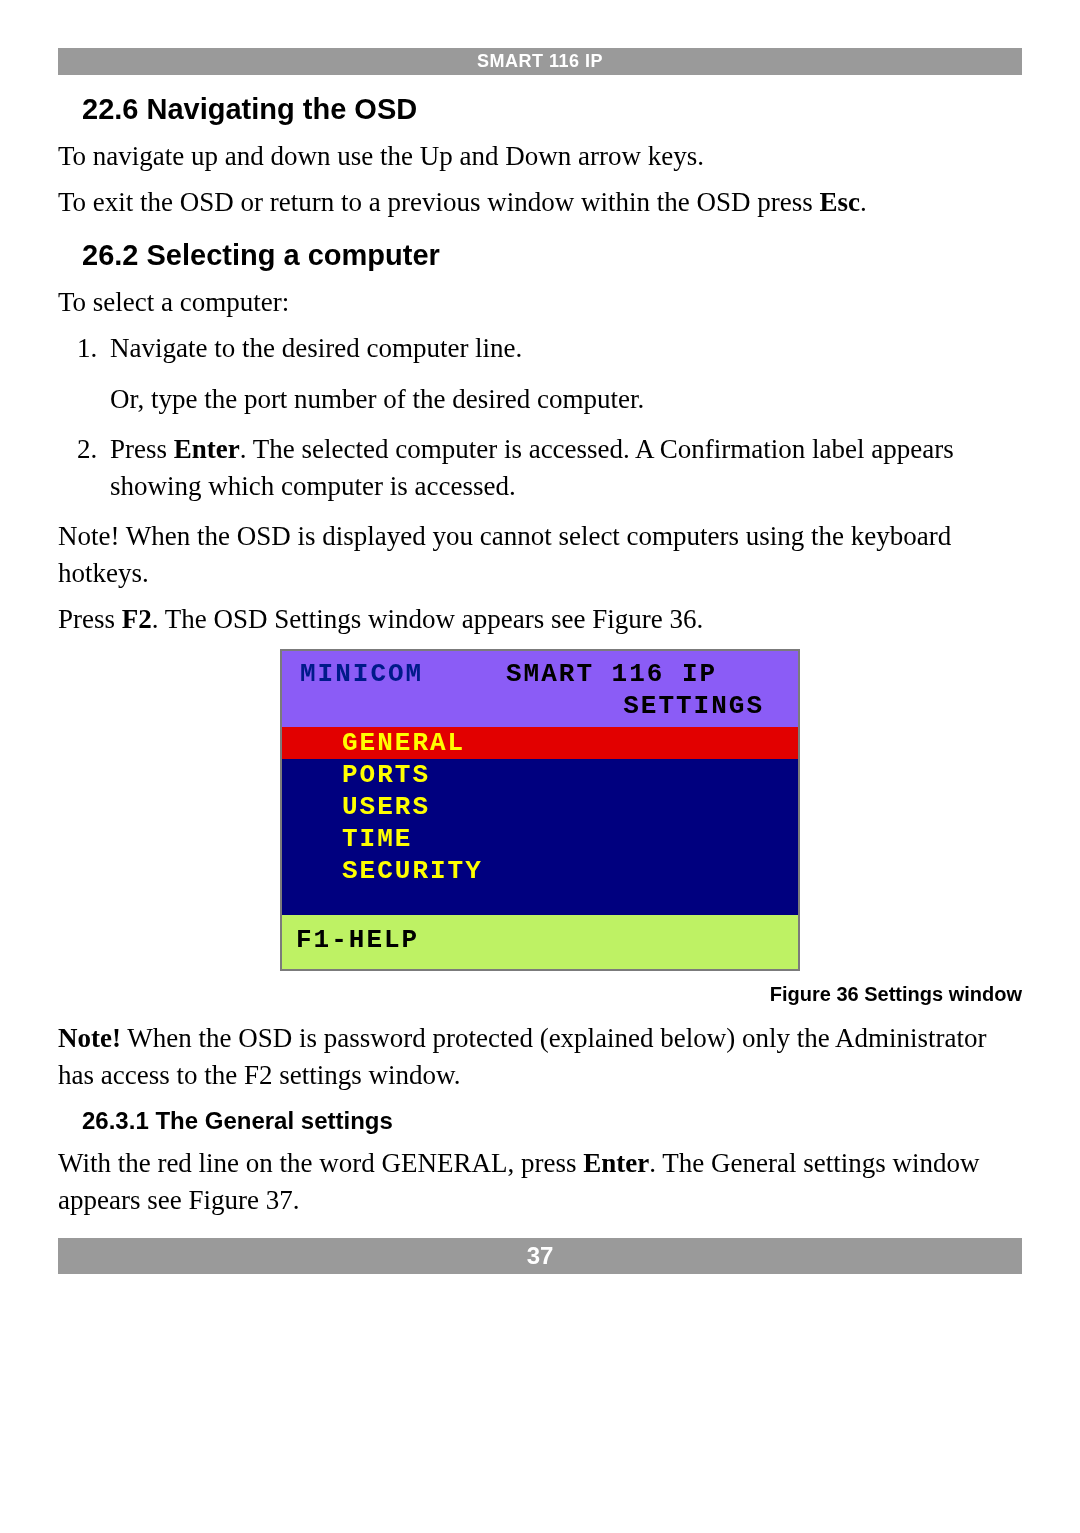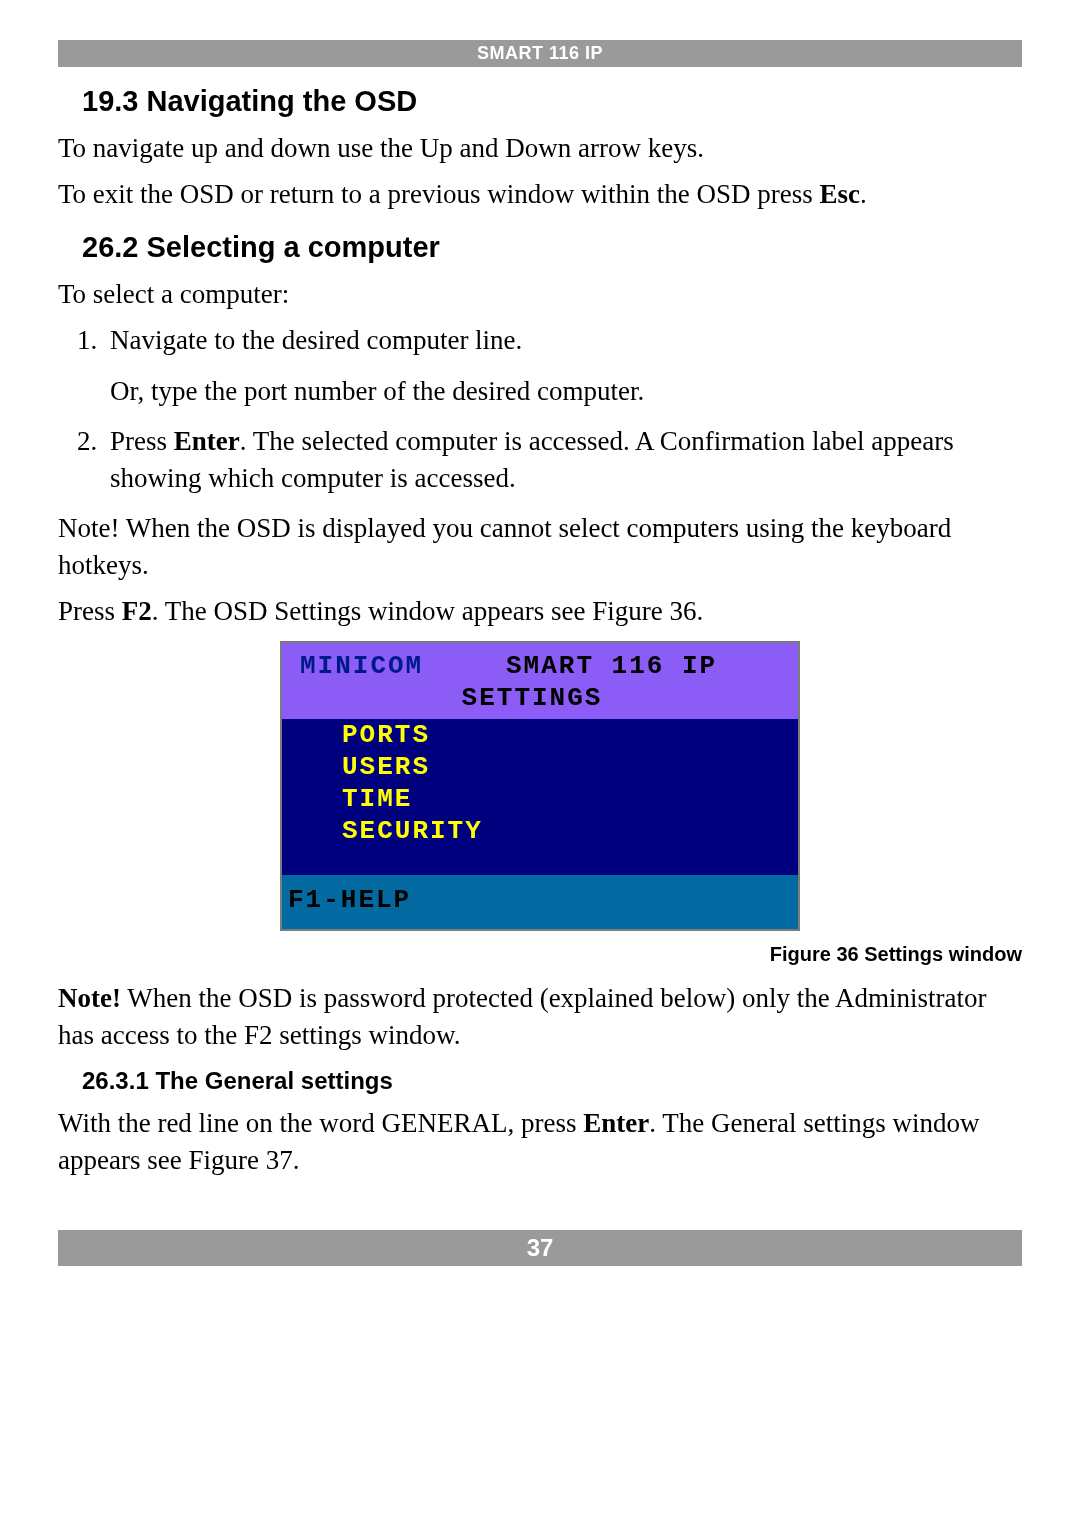--- a/index.html
+++ b/index.html
@@ -1,44 +1,44 @@
 <!DOCTYPE html>
 <html><head>
 <meta charset="utf-8">
 <style>
 body{margin:0;background:#fff;font-family:"Times New Roman",Times,serif;color:#000}
-.page{width:1080px;height:1322px;margin:0 auto;position:relative;box-sizing:border-box;padding:40px 58px 0 58px}
+.page{width:1080px;height:1322px;margin:8px auto;position:relative;box-sizing:border-box;padding:40px 58px 0 58px}
 .hdrbar{background:#9a9a9a;color:#fff;font-family:Arial,Helvetica,sans-serif;font-weight:bold;font-size:18px;text-align:center;padding:3px 0;letter-spacing:.5px}
 .h2{font-family:Arial,Helvetica,sans-serif;font-weight:bold;font-size:29px;margin:18px 0 12px 24px}
 .h3{font-family:Arial,Helvetica,sans-serif;font-weight:bold;font-size:24px;margin:14px 0 10px 24px}
 .body{font-size:27px;line-height:1.35;margin:10px 0}
 ol.num{font-size:27px;line-height:1.35;padding-left:46px;margin:10px 0}
 ol.num>li{margin:8px 0 14px 0;padding-left:6px}
 .bold{font-weight:bold}
 .figcap{font-family:Arial,Helvetica,sans-serif;font-weight:bold;font-size:20px;text-align:right;margin:12px 0 14px 0}
 .ftrbar{position:absolute;left:58px;right:58px;bottom:56px;background:#9a9a9a;color:#fff;font-family:Arial,Helvetica,sans-serif;font-weight:bold;font-size:24px;text-align:center;padding:4px 0}
 
 .osd{width:516px;margin:12px auto 6px auto;border:2px solid #7b7b7b;font-family:"Courier New",monospace;font-weight:bold;font-size:26px;letter-spacing:2px}
 .osd-head{background:#8b5cf6;color:#000;padding:8px 18px 6px 18px}
 .osd-head-row{display:flex}
 .osd-left{color:#001a8a}
 .osd-right{flex:1;text-align:center;padding-left:20px}
-.osd-sub{text-align:center;padding-right:16px;margin-top:2px}
+.osd-sub{text-align:right;padding-right:16px;margin-top:2px}
 .osd-menu{background:#00007f;padding:0 0 28px 0}
 .osd-item{padding:1px 0 1px 60px;color:#ffff00}
 .osd-item.sel{background:#e20000;color:#ffff00}
-.osd-foot{background:#0369a1;color:#000;padding:10px 14px 14px 6px}
+.osd-foot{background:#bef264;color:#000;padding:10px 14px 14px 14px}
 </style>
 </head>
 <body>
 
 <div class="page">
   <div class="hdrbar">SMART 116 IP</div>
 
-  <div class="h2">19.3 Navigating the OSD</div>
+  <div class="h2">22.6 Navigating the OSD</div>
   <p class="body">To navigate up and down use the Up and Down arrow keys.</p>
   <p class="body">
     <span>To exit the OSD or return to a previous window within the OSD press </span><span class="bold">Esc</span><span>.</span>
   </p>
 
   <div class="h2">26.2 Selecting a computer</div>
   <p class="body">To select a computer:</p>
   <ol class="num">
     <li>
       <span>Navigate to the desired computer line.</span>
@@ -56,20 +56,21 @@
 
   <div class="osd">
     <div class="osd-head">
       <div class="osd-head-row">
         <span class="osd-left">MINICOM</span>
         <span class="osd-right">SMART 116 IP</span>
       </div>
       <div class="osd-sub">SETTINGS</div>
     </div>
     <div class="osd-menu">
+      <div class="osd-item sel">GENERAL</div>
       <div class="osd-item">PORTS</div>
       <div class="osd-item">USERS</div>
       <div class="osd-item">TIME</div>
       <div class="osd-item">SECURITY</div>
     </div>
     <div class="osd-foot">F1-HELP</div>
   </div>
 
   <div class="figcap">Figure 36 Settings window</div>
 

